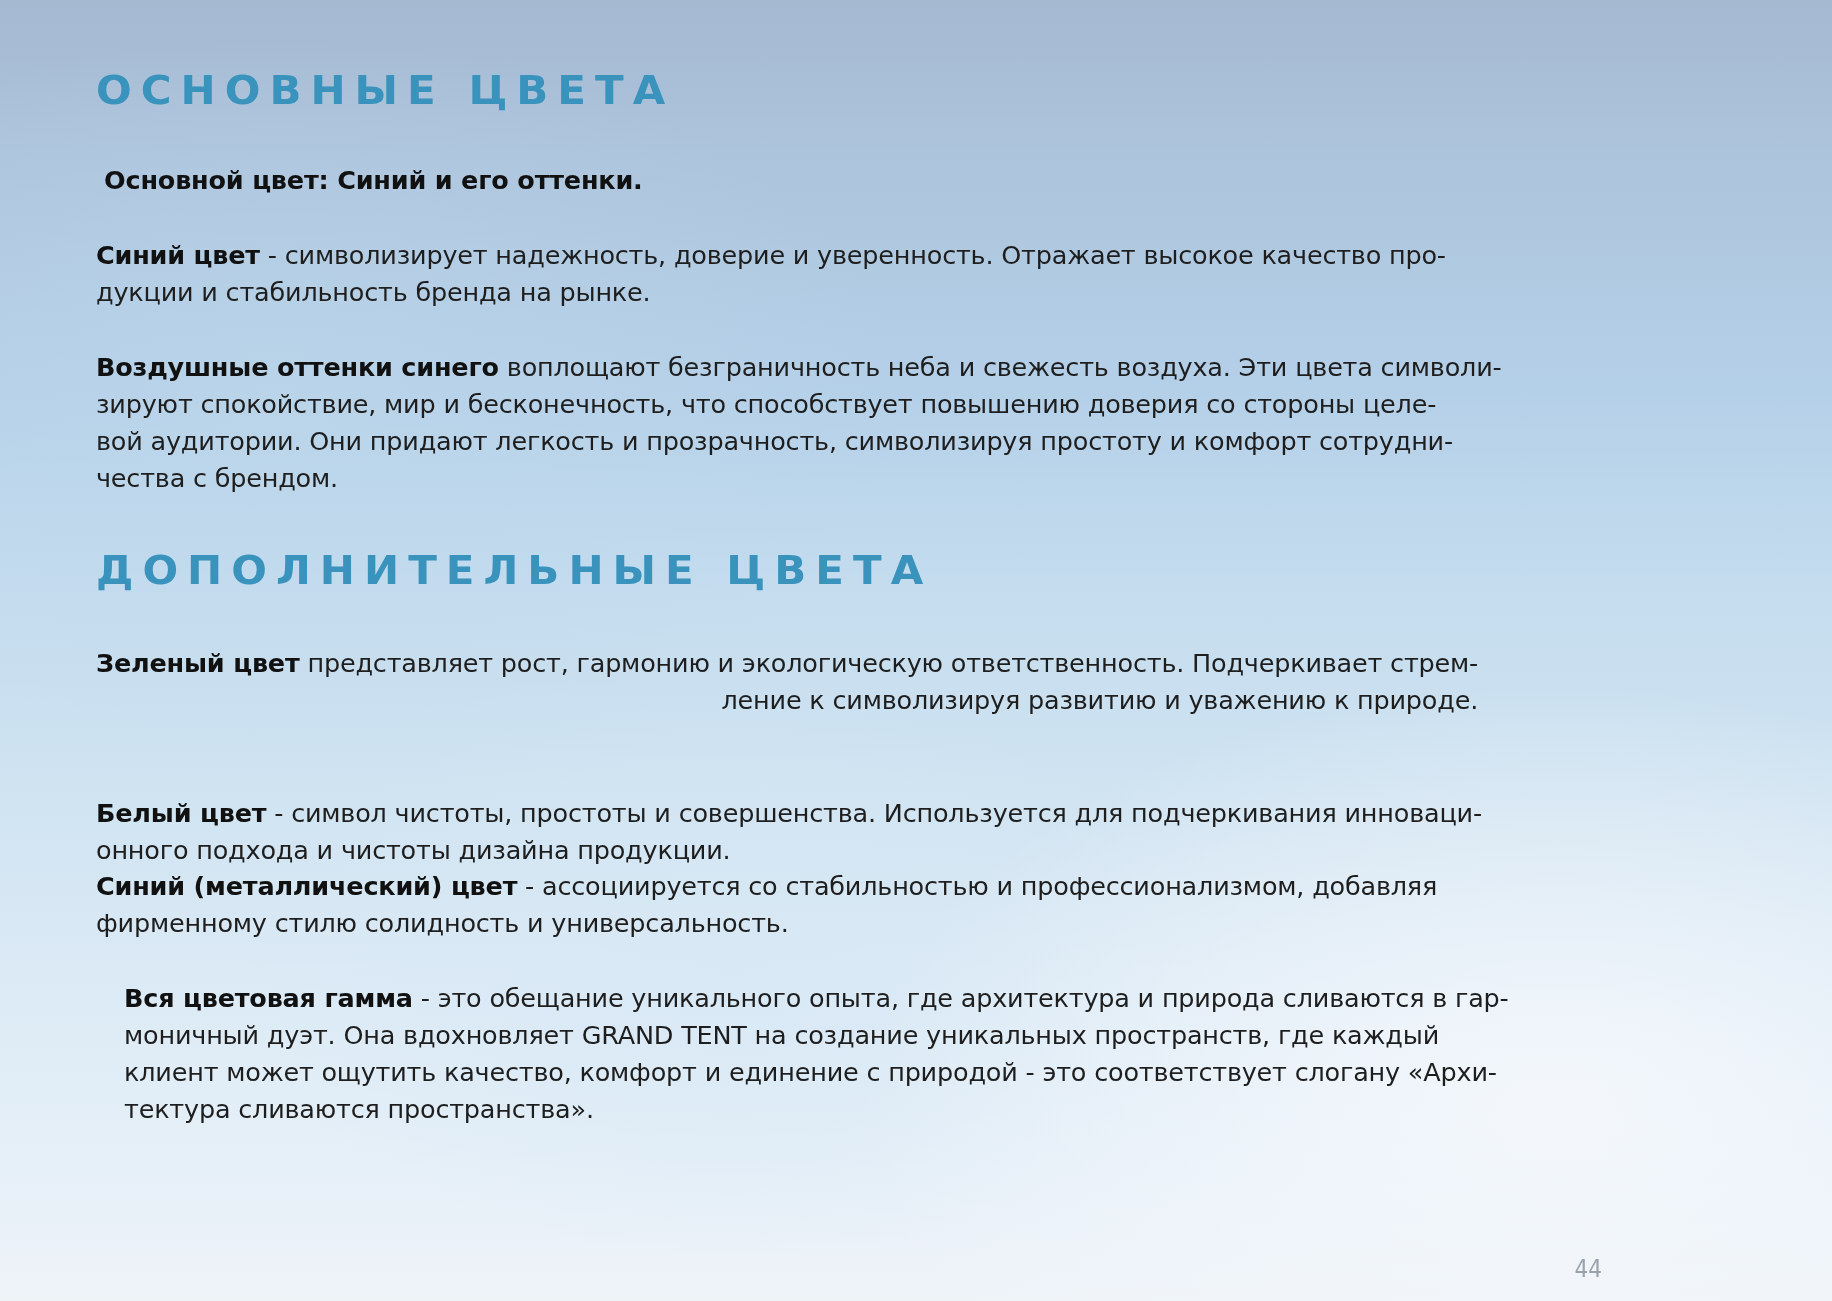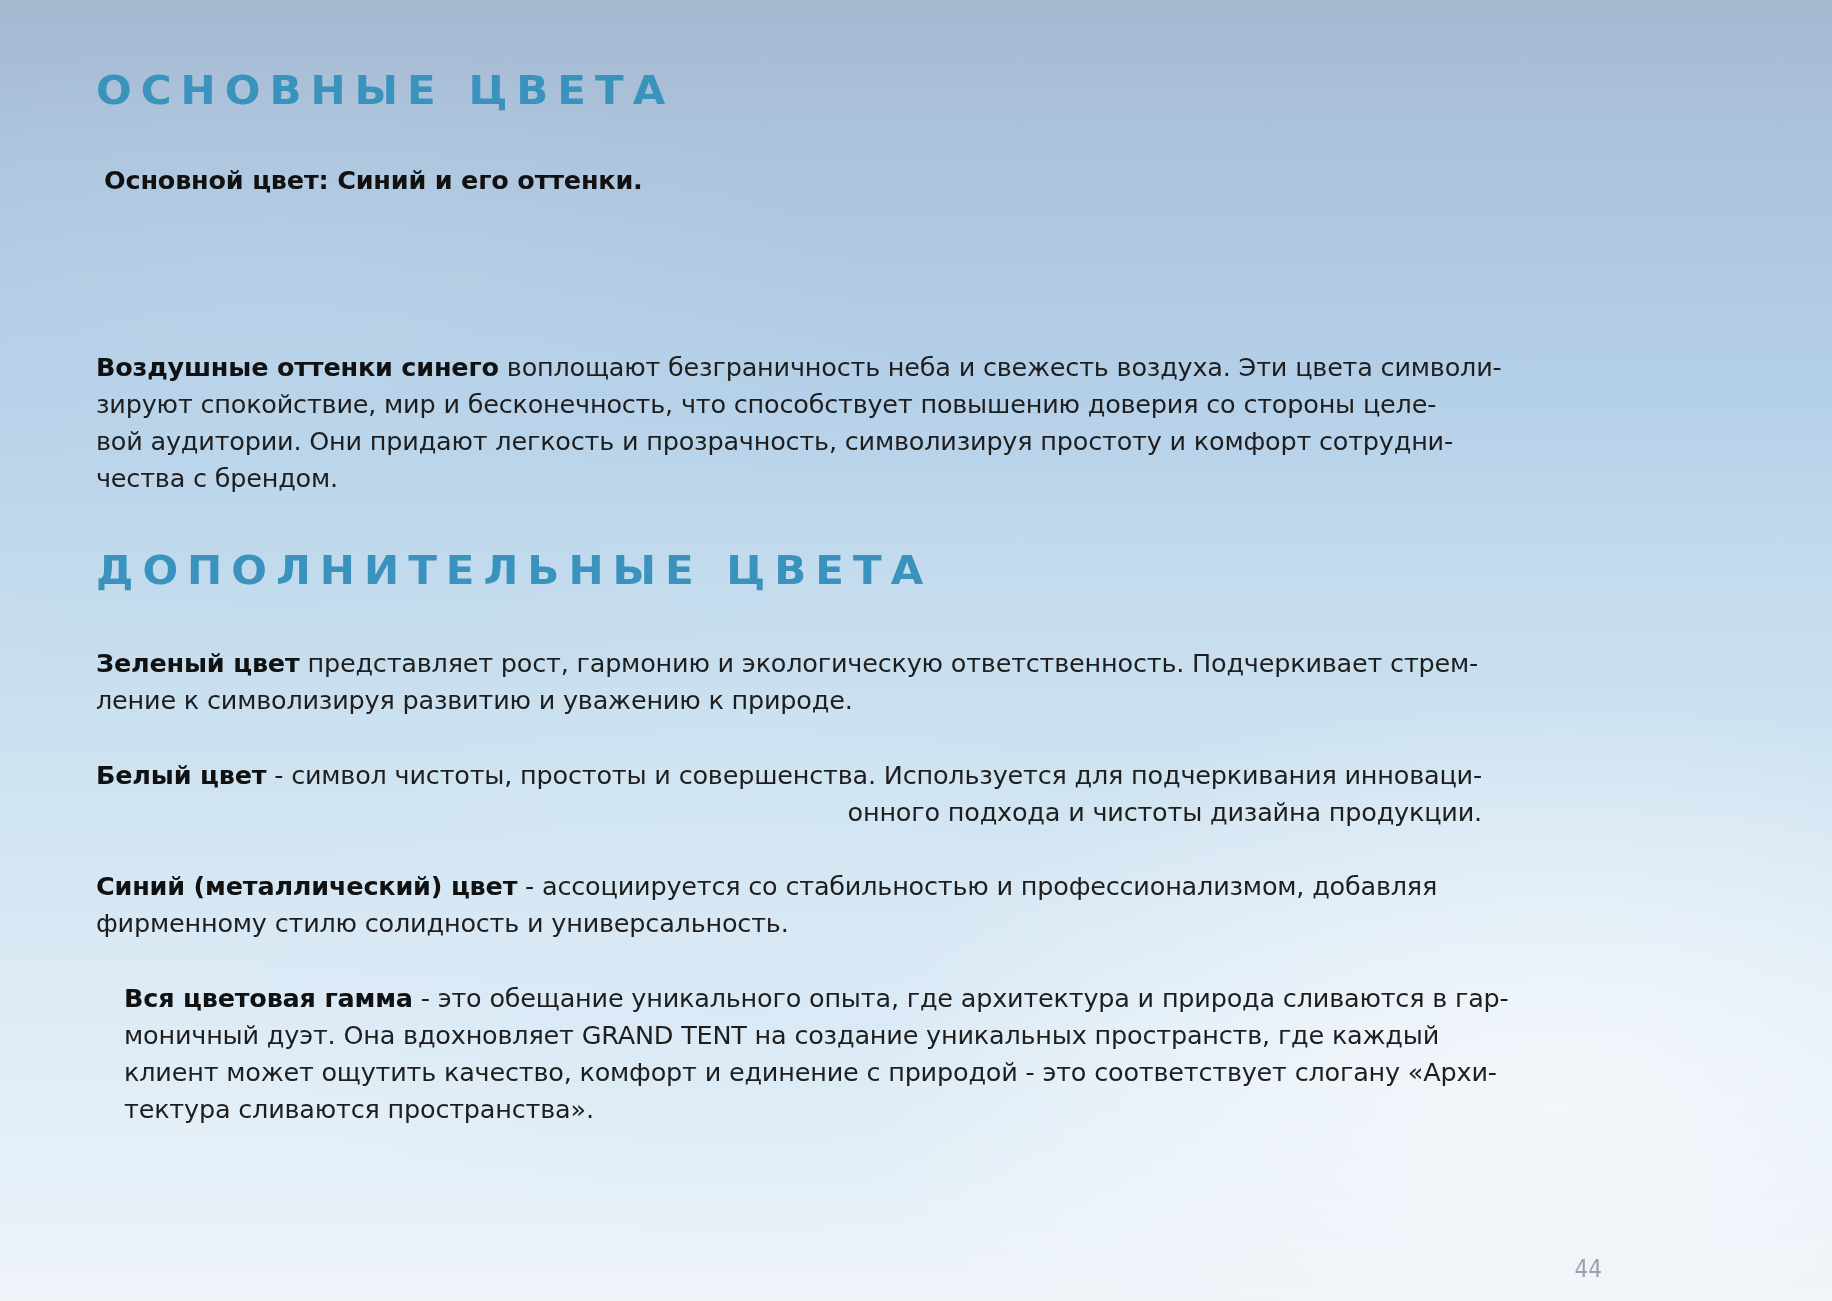--- a/index.html
+++ b/index.html
@@ -54,22 +54,22 @@
     display: block;
     white-space: nowrap;
   }
   .bold {
     font-weight: bold;
     color: #111;
   }
   .subtitle { top: 162px; margin-left: 8px; }
   .p1 { top: 237px; }
   .p2 { top: 349px; }
-  .p3 { top: 645px; }
-  .p4 { top: 757px; text-align: right; }
+  .p3 { top: 645px; text-align: right; }
+  .p4 { top: 795px; }
   .p5 { top: 868px; }
   .p6 { top: 980px; margin-left: 28px; }
 
   .page-number {
     position: absolute;
     right: 38px;
     top: 1255px;
     font-family: "DejaVu Sans Condensed", "DejaVu Sans", sans-serif;
     font-size: 24px;
     color: #9aa3ad;
@@ -80,20 +80,24 @@
 <body>
 
 <div class="page">
 
   <h1 class="heading h1">ОСНОВНЫЕ ЦВЕТА</h1>
 
   <div class="block subtitle">
     <span class="line bold">Основной цвет: Синий и его оттенки.</span>
   </div>
 
+  <div class="block p1">
+    <span class="line"><span class="bold">Синий цвет</span><span> - символизирует надежность, доверие и уверенность. Отражает высокое качество про-</span></span>
+    <span class="line">дукции  и стабильность бренда на рынке.</span>
+  </div>
 
   <div class="block p2">
     <span class="line"><span class="bold">Воздушные оттенки синего</span><span> воплощают безграничность неба и свежесть воздуха. Эти цвета символи-</span></span>
     <span class="line">зируют спокойствие, мир и бесконечность, что способствует повышению доверия со стороны целе-</span>
     <span class="line">вой аудитории. Они придают легкость и прозрачность, символизируя простоту и комфорт сотрудни-</span>
     <span class="line">чества с брендом.</span>
   </div>
 
   <h2 class="heading h2">ДОПОЛНИТЕЛЬНЫЕ ЦВЕТА</h2>
 

